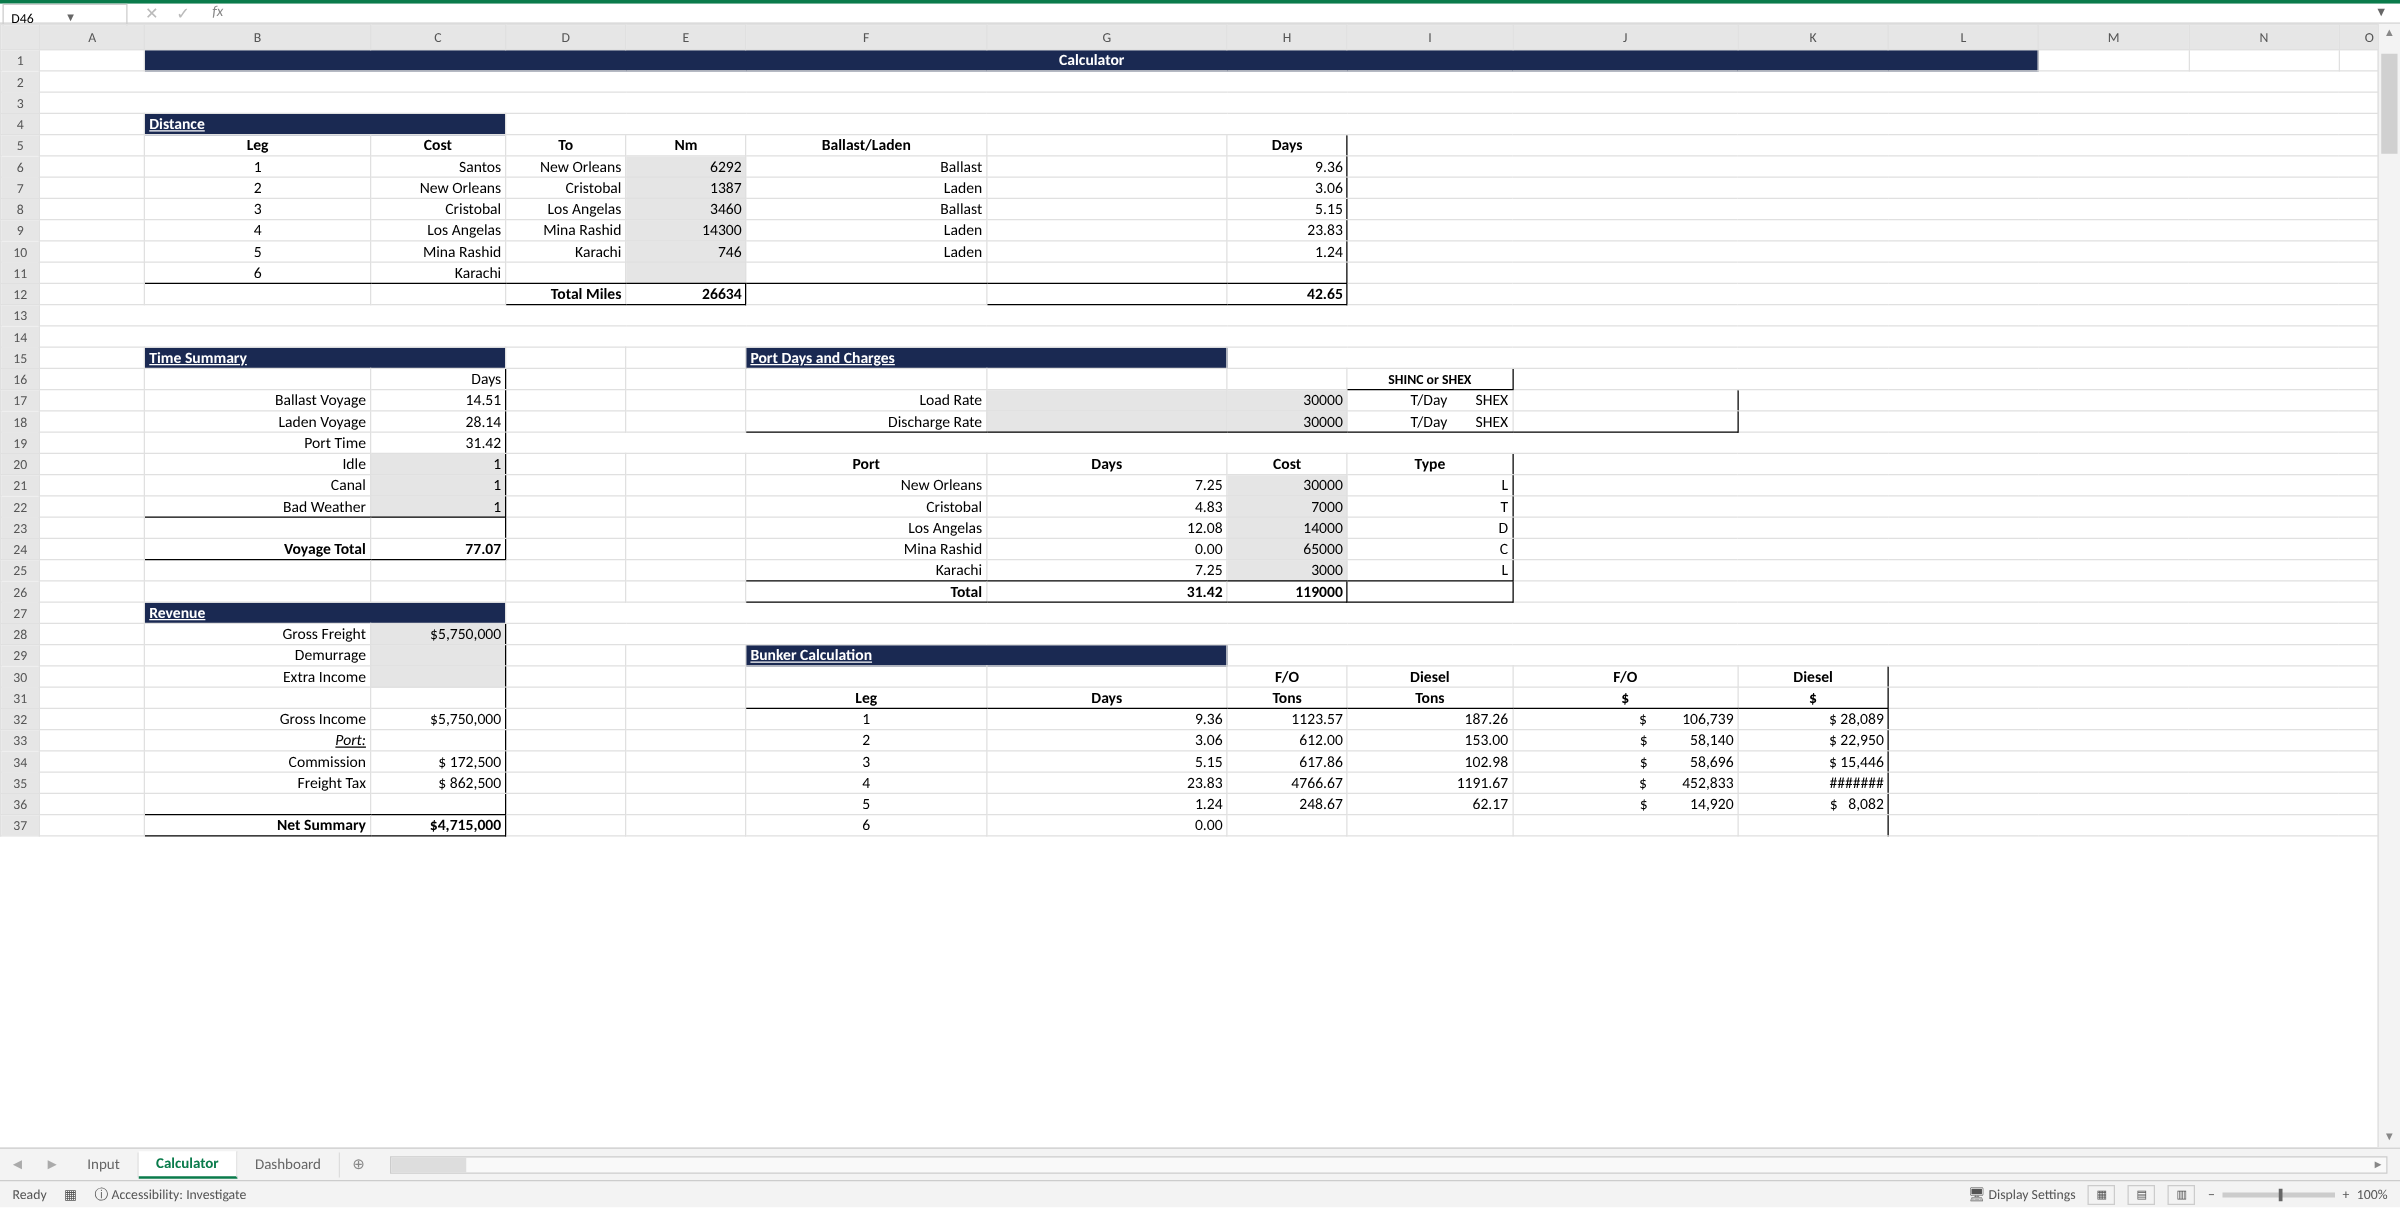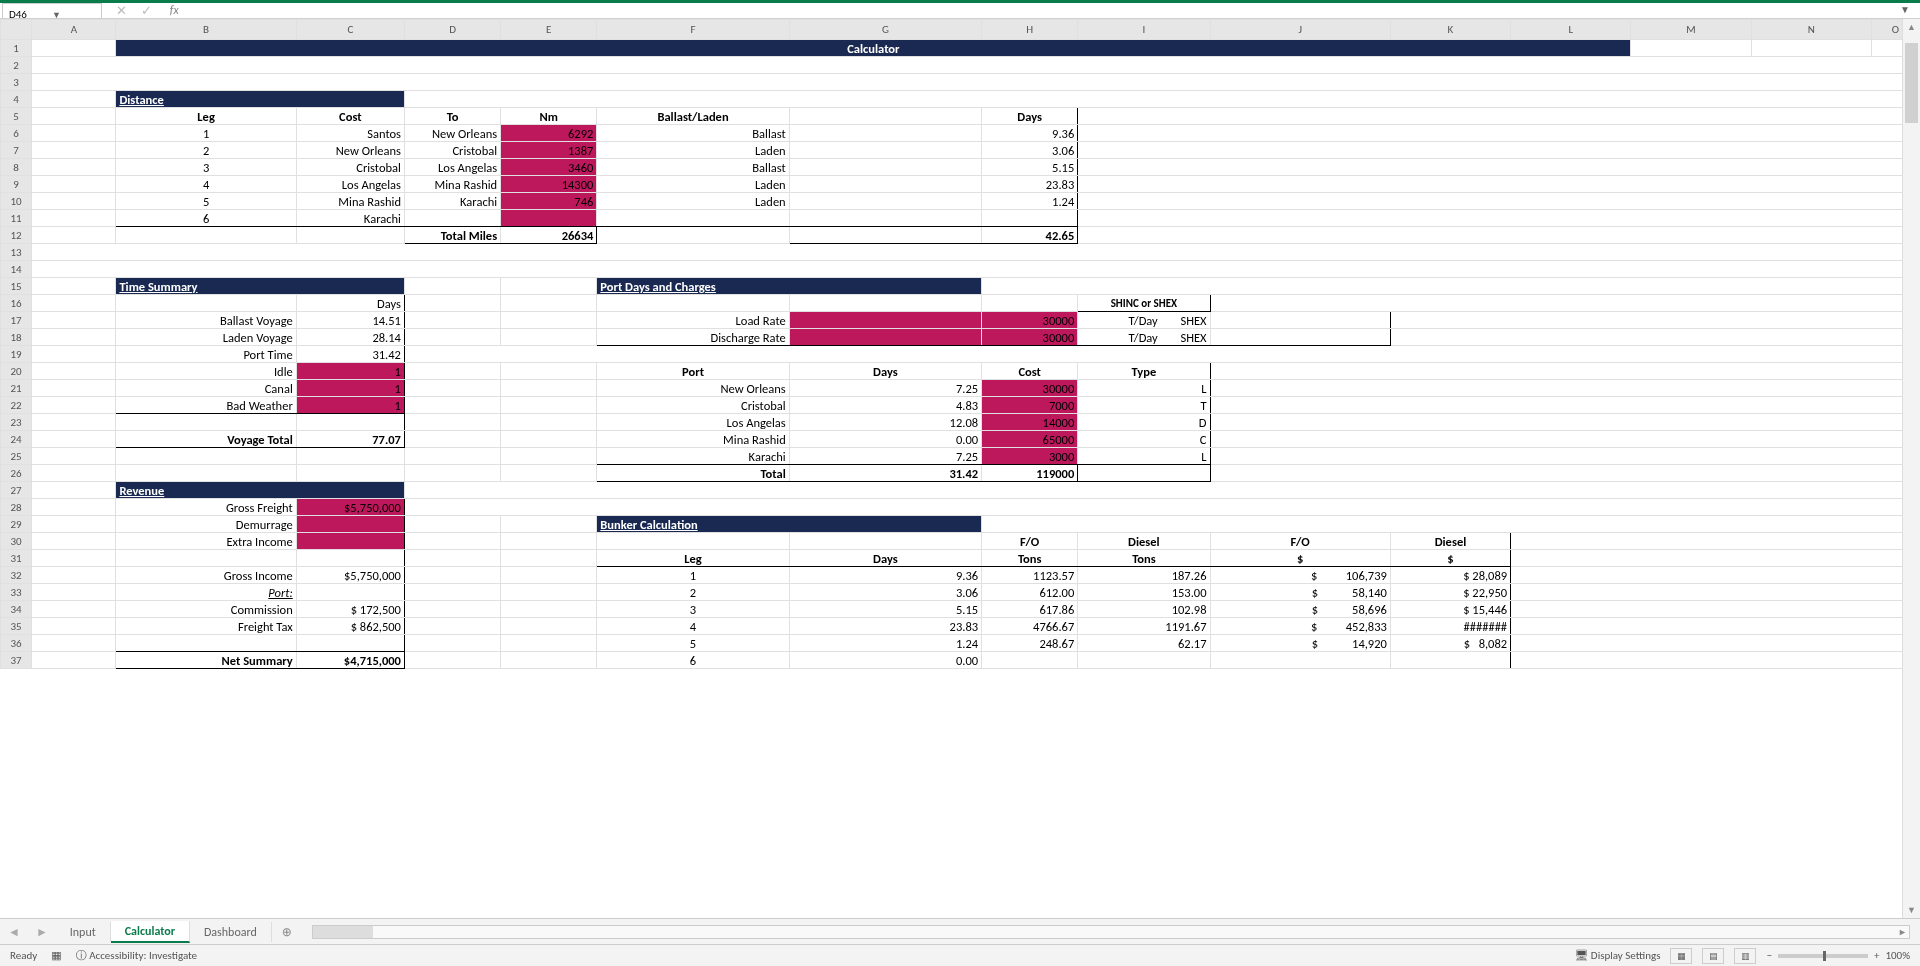--- a/index.html
+++ b/index.html
@@ -15,21 +15,21 @@
 .gridwrap{flex:1;display:flex;overflow:hidden;position:relative}
 .gridinner{flex:1;overflow:auto}
 table.grid{border-collapse:collapse;width:1920px}
 table.grid th,table.grid td{border:1px solid #e0e0e0;height:17px;padding:0 3px;white-space:nowrap;font-size:12.5px}
 table.grid th{background:#e6e6e6;font-weight:400;color:#555;font-size:11px;text-align:center}
 table.grid th.rh{width:26px;position:sticky;left:0;z-index:2}
 table.grid th.ch{height:20px}
 .corner{background:#e6e6e6;position:sticky;left:0;z-index:3}
 .titlebanner{background:#1a2952;color:#fff;font-weight:700;font-size:22px;text-align:center;padding:2px 0}
 .secthdr{background:#1a2952;color:#fff;font-weight:700;font-size:12.5px;text-decoration:underline;padding:1px 4px}
-.tpeach{background:#be185d}
+.tpeach{background:#e5e5e5}
 .bold{font-weight:700}
 .tac{text-align:center}.tar{text-align:right}.tal{text-align:right}
 .bt{border-top:1px solid #000!important}.bb{border-bottom:1px solid #000!important}
 .bl{border-left:1px solid #000!important}.br{border-right:1px solid #000!important}
 .ital{font-style:italic;text-decoration:underline}
 .tabs{display:flex;align-items:center;height:26px;background:#f3f3f3;border-top:1px solid #ccc;font-size:12px}
 .tabs .arrow{padding:0 8px;color:#aaa;cursor:pointer}
 .tab{padding:3px 14px;background:#f3f3f3;border-right:1px solid #ddd;color:#666;cursor:pointer}
 .tab.active{background:#fff;color:#0a7b4b;font-weight:700;border-bottom:2px solid #0a7b4b}
 .tabplus{padding:0 10px;color:#888;cursor:pointer}

